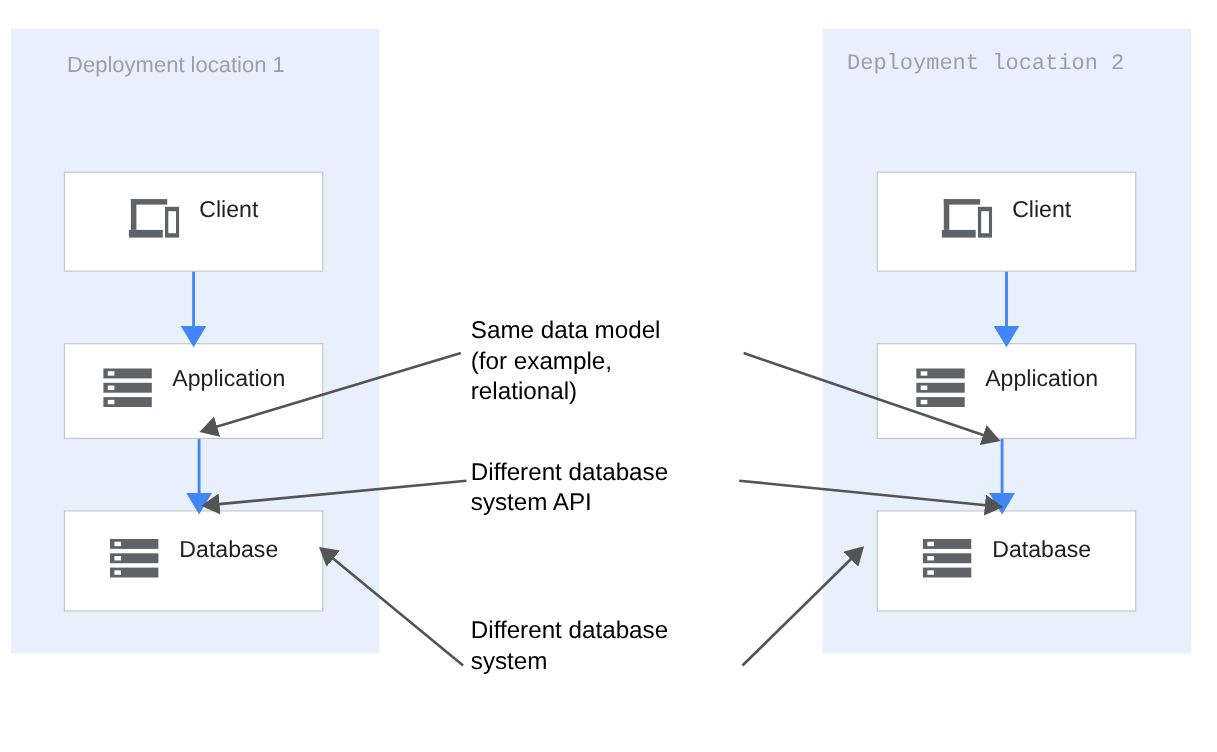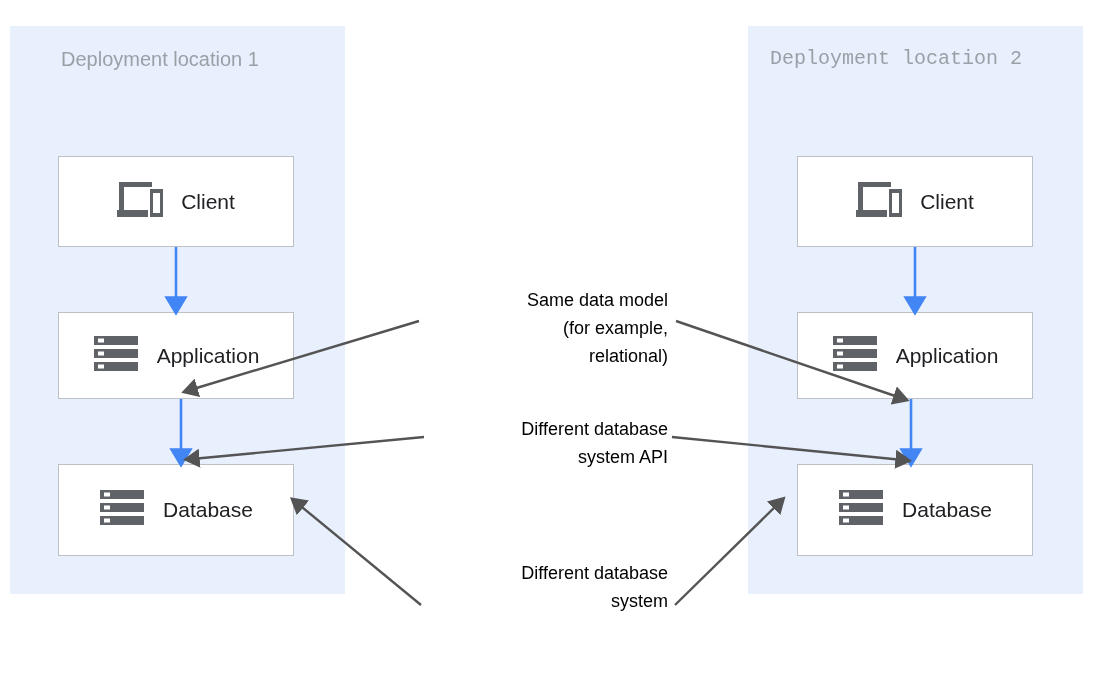--- a/index.html
+++ b/index.html
@@ -25,39 +25,39 @@
   .node{
     position:absolute;
     background:#ffffff;
     border:1px solid #bdc1c6;
     box-sizing:border-box;
     display:flex;
     align-items:center;
     justify-content:center;
   }
   .node-inner{
-    display:flex;align-items:center;gap:18px;
+    display:flex;gap:18px;
   }
   .node-label{
     font-size:21px;
     color:#202124;
     line-height:24px;
     white-space:nowrap;
   }
   .icon{display:block;flex:0 0 auto;}
 
   svg.overlay{
     position:absolute;left:0;top:0;width:1106px;height:684px;
     pointer-events:none;
   }
 
   .annot{
     position:absolute;
-    text-align:right;
-    font-size:18px;
+    text-align:left;
+    font-size:22px;
     line-height:28px;
     color:#000000;
     white-space:pre-line;
   }
 </style>
 </head>
 <body>
 
 <div id="stage">
 

